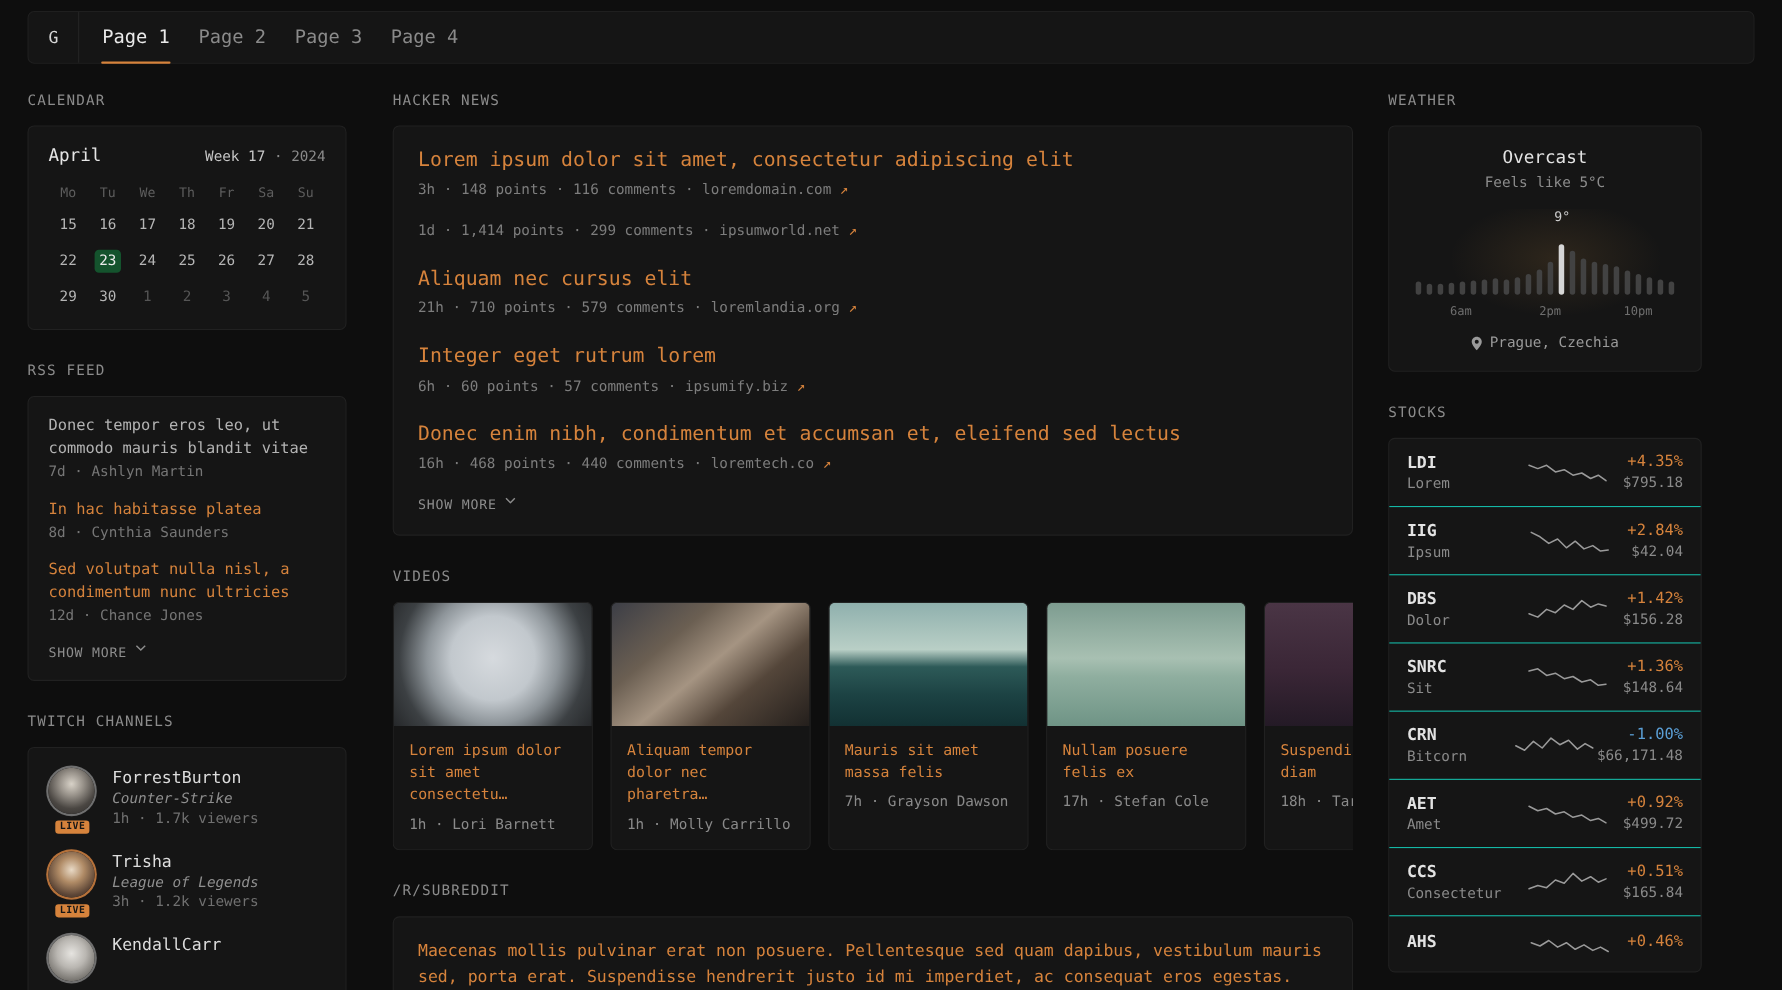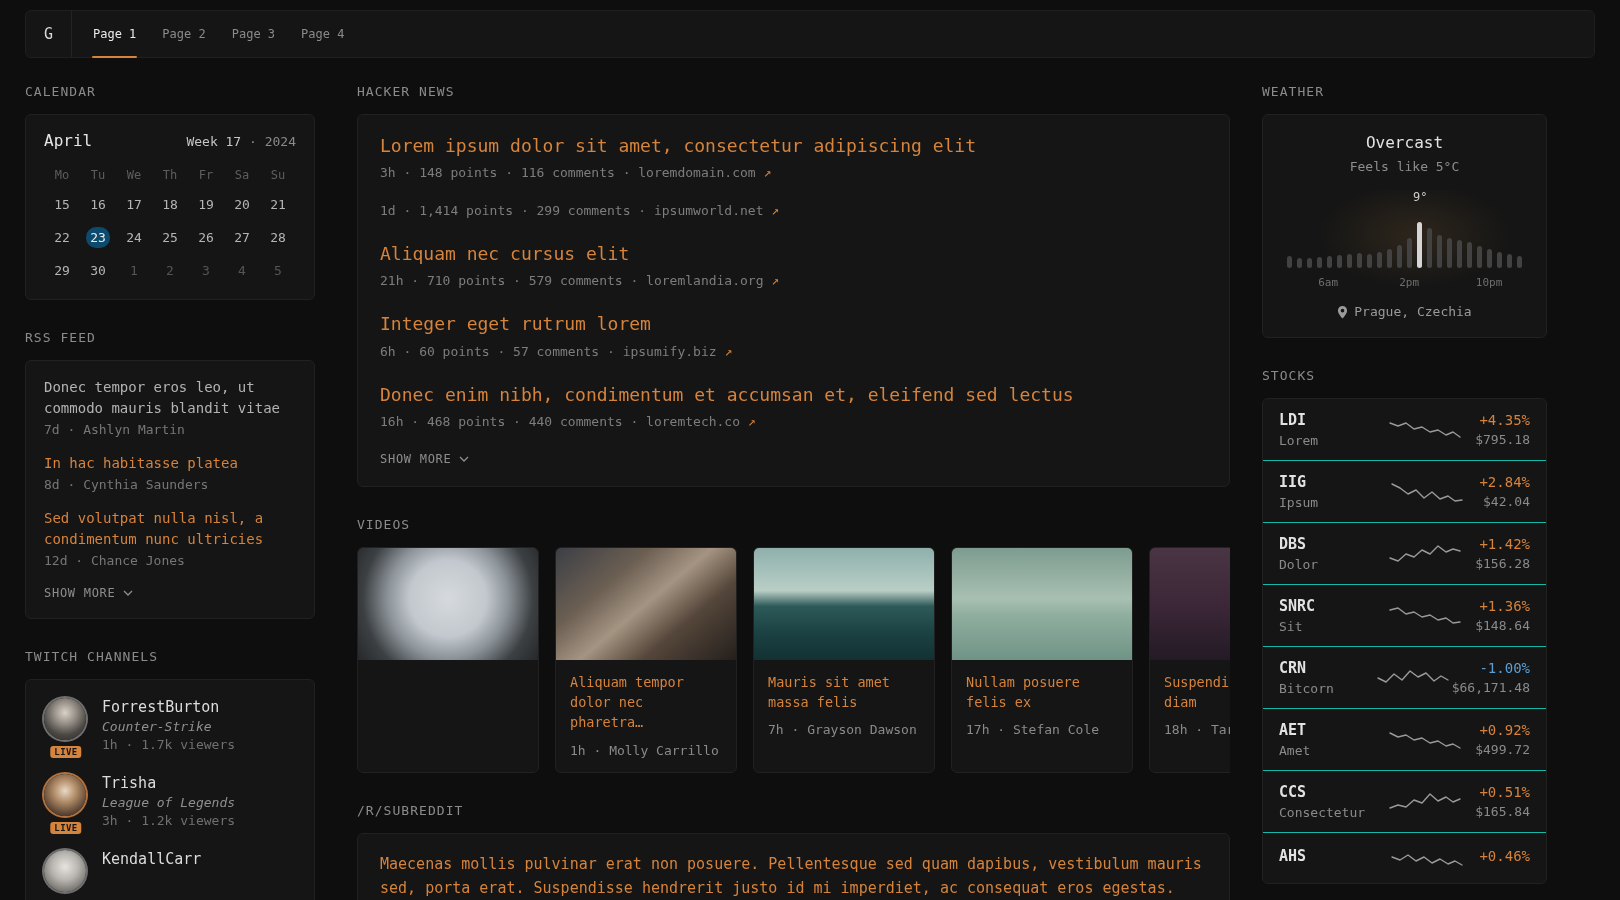--- a/index.html
+++ b/index.html
@@ -15,45 +15,45 @@
   *{box-sizing:border-box;margin:0;padding:0;}
   body{
     width:1620px;height:900px;overflow:hidden;
     background:var(--bg);color:var(--txt);
     font-family:"DejaVu Sans Mono", monospace;font-size:14px;
   }
   
   .topbar{margin:10px 25px 0;height:48px;background:#151515;border:1px solid #1f1f1f;border-radius:6px;display:flex;align-items:stretch;}
   .logo{width:46px;display:flex;align-items:center;justify-content:center;border-right:1px solid #242424;color:#d8d8d8;font-size:15px;}
   .tabs{display:flex;margin-left:8px;}
-  .tab{padding:0 13px;display:flex;align-items:center;color:#8a8a8a;position:relative;cursor:pointer;font-size:12px;}
+  .tab{padding:0 13px;display:flex;align-items:center;color:#8a8a8a;position:relative;cursor:pointer;font-size:17px;}
   .tab.active{color:#eaeaea;}
   .tab.active::after{content:"";position:absolute;left:12px;right:12px;bottom:-1px;height:2px;background:var(--accent);border-radius:1px;}
   
   .columns{display:flex;align-items:flex-start;padding:26px 25px 0;}
   .col-left{width:290px;flex:none;}
   .col-mid{width:873px;flex:none;margin-left:42px;}
   .col-right{width:285px;flex:none;margin-left:32px;}
   .widget{margin-bottom:30px;}
   .section-title{font-size:13px;letter-spacing:0.08em;color:#8b8b8b;margin-bottom:15px;}
   .card{background:var(--card);border:1px solid var(--border);border-radius:6px;}
-  .show-more{display:flex;align-items:center;gap:7px;font-size:12px;letter-spacing:0.06em;color:#8d8d8d;cursor:pointer;margin-top:18px;}
+  .show-more{display:flex;align-items:flex-start;gap:7px;font-size:12px;letter-spacing:0.06em;color:#8d8d8d;cursor:pointer;margin-top:18px;}
   .arrow{color:var(--accent);}
   
   .cal-card{padding:16px 18px 18px;}
   .cal-head{display:flex;justify-content:space-between;align-items:baseline;margin-bottom:18px;}
   .cal-month{font-size:16px;color:#e5e5e5;}
   .cal-weekyear{font-size:13px;color:#c6c6c6;}
   .cal-weekyear .dim{color:#8a8a8a;}
   .cal-grid{display:grid;grid-template-columns:repeat(7,1fr);row-gap:12px;text-align:center;font-size:13px;}
   .cal-dow{color:#5d5d5d;font-size:12px;}
   .cal-date{color:#b5b5b5;}
   .cal-date span{display:inline-block;min-width:24px;line-height:21px;border-radius:4px;}
   .cal-date.adjacent{color:#555555;}
-  .cal-date.selected span{background:#0c4a6e;color:#ececec;border-radius:10px;}
+  .cal-date.selected span{background:#14532d;color:#ececec;}
   
   .rss-card{padding:16px 18px 18px;}
   .rss-item{margin-bottom:16px;}
   .rss-title{font-size:14px;line-height:1.5;color:var(--accent);cursor:pointer;}
   .rss-item.read .rss-title{color:#b3b3b3;}
   .rss-meta{font-size:13px;color:#767676;margin-top:3px;}
   
   .tw-card{padding:18px 18px 20px;}
   .tw-row{display:flex;gap:14px;margin-bottom:22px;cursor:pointer;}
   .tw-row:last-child{margin-bottom:0;}
@@ -268,20 +268,24 @@
             </svg>
         </div>
       </div>
     </div>
 
     <div class="widget">
       <div class="section-title">VIDEOS</div>
       <div class="video-row">
         <div class="video-card">
           <div class="video-thumb thumb-towers"></div>
+          <div class="video-body">
+            <div class="video-title">Lorem ipsum dolor sit amet consectetu…</div>
+            <div class="video-meta">1h · Lori Barnett</div>
+          </div>
         </div>
         <div class="video-card">
           <div class="video-thumb thumb-camera"></div>
           <div class="video-body">
             <div class="video-title">Aliquam tempor dolor nec pharetra…</div>
             <div class="video-meta">1h · Molly Carrillo</div>
           </div>
         </div>
         <div class="video-card">
           <div class="video-thumb thumb-sea"></div>

